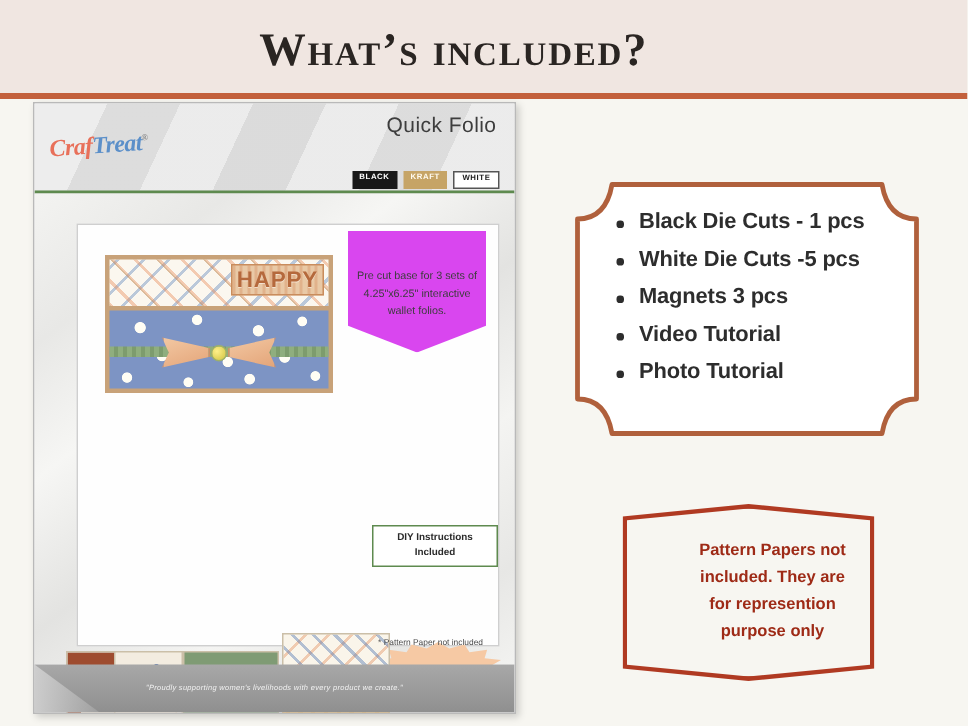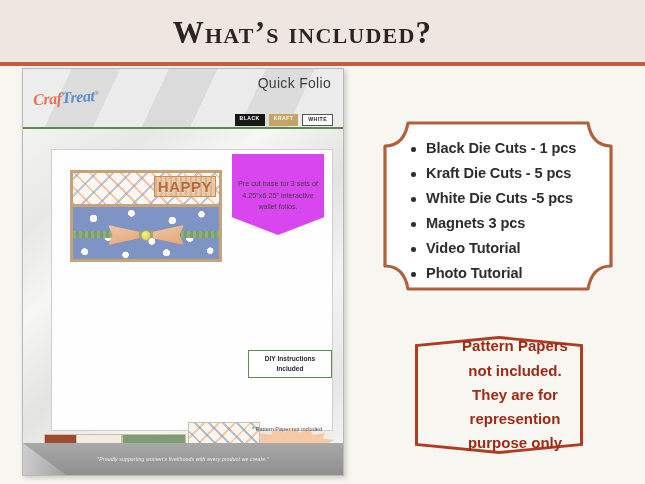--- a/index.html
+++ b/index.html
@@ -279,21 +279,21 @@
   #disclaimer .hexinner {
     position:absolute; inset:3px;
     background:#f7f6f1;
     clip-path:polygon(50% 0,100% 7%,100% 93%,50% 100%,0 93%,0 7%);
   }
   #disclaimer-text {
     position:absolute; inset:0;
     display:flex; align-items:center; justify-content:center;
     text-align:center;
     padding:12px 12px;
-    font-size:15px;
+    font-size:11px;
     font-weight:700;
     line-height:1.62;
     color:#9e2a16;
     margin-left:32px;
   }
 </style>
 </head>
 <body>
 
 <div id="header-band"></div>
@@ -355,21 +355,20 @@
     <span>"Proudly supporting women's livelihoods with every product we create."</span>
   </div>
 </div>
 
 <div id="includes-frame">
   <svg class="frame-svg" viewBox="0 0 232 172" preserveAspectRatio="none">
     <path d="M26,3 L206,3 Q210,26 229,26 L229,146 Q210,146 206,169 L26,169 Q22,146 3,146 L3,26 Q22,26 26,3 Z" fill="#ffffff" stroke="#b0603c" stroke-width="3.2" stroke-linejoin="round"></path>
   </svg>
   <ul id="includes-list">
     <li>Black Die Cuts - 1 pcs</li>
-    <li>Kraft Die Cuts - 5 pcs</li>
     <li>White Die Cuts -5 pcs</li>
     <li>Magnets 3 pcs</li>
     <li>Video Tutorial</li>
     <li>Photo Tutorial</li>
   </ul>
 </div>
 
 <div id="disclaimer">
   <div class="hexshape"></div>
   <div class="hexinner"></div>

